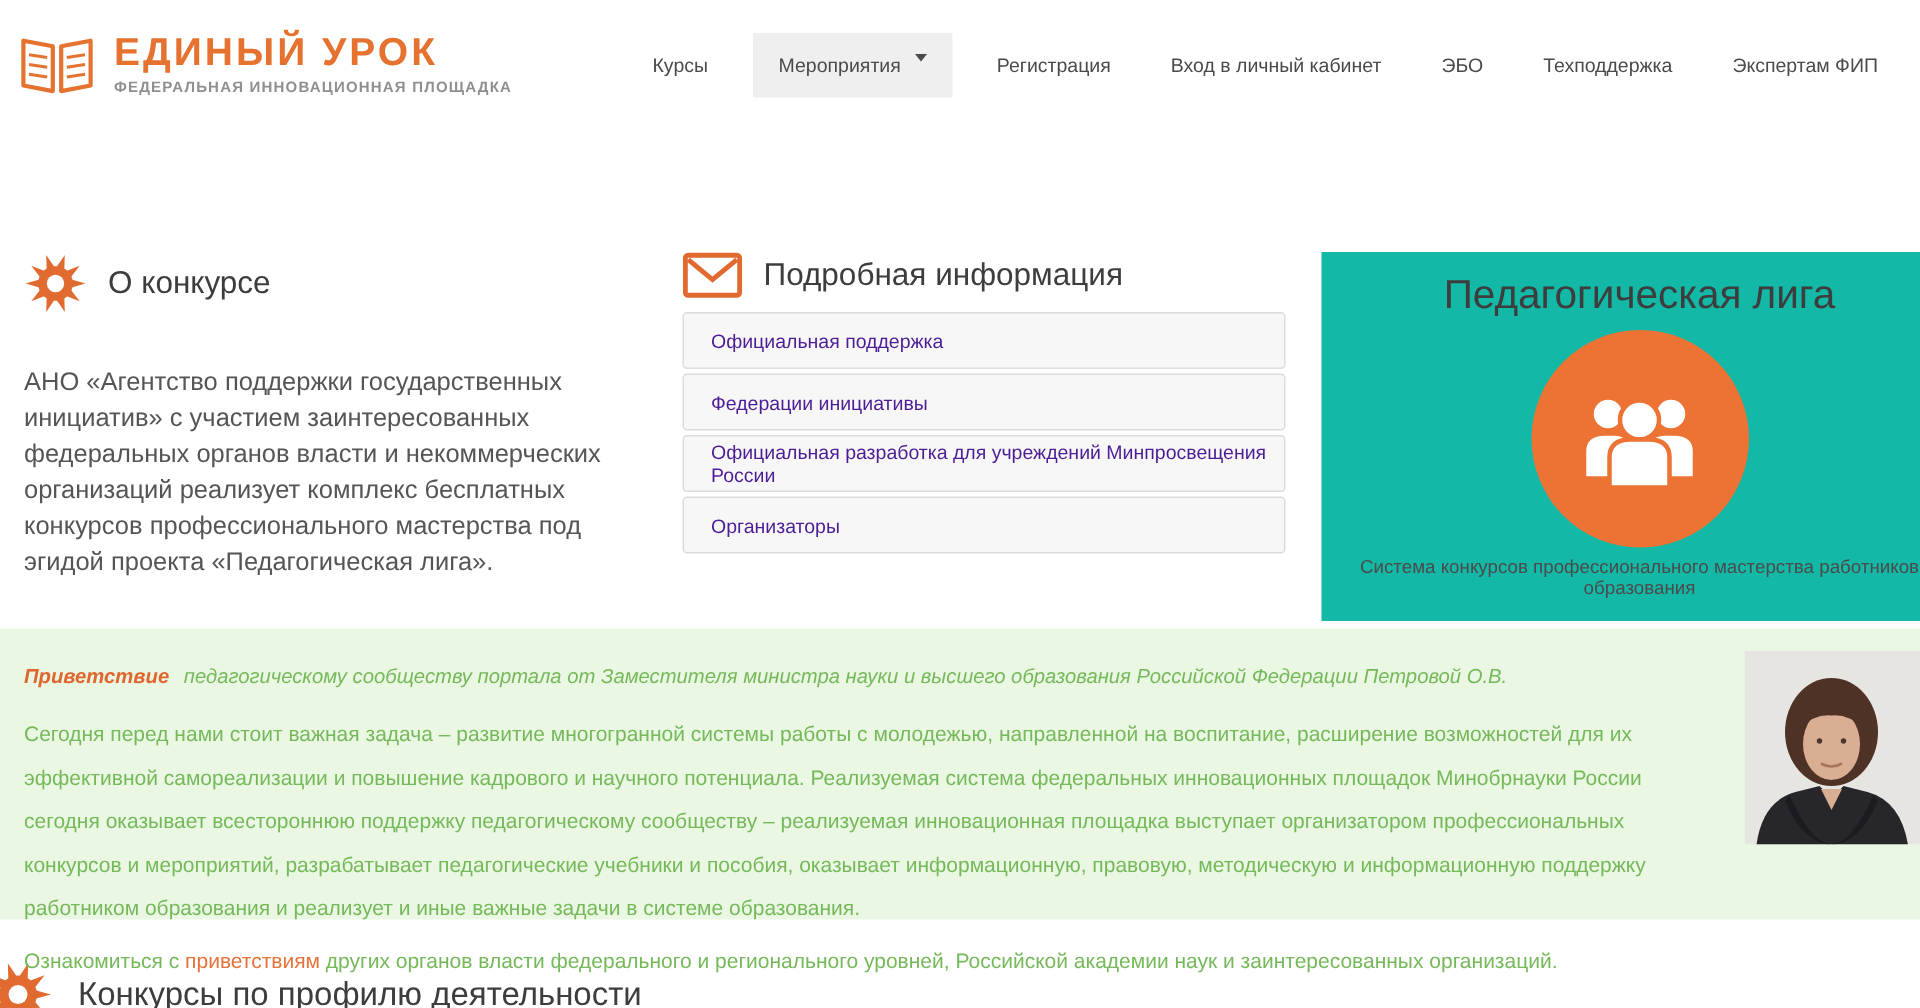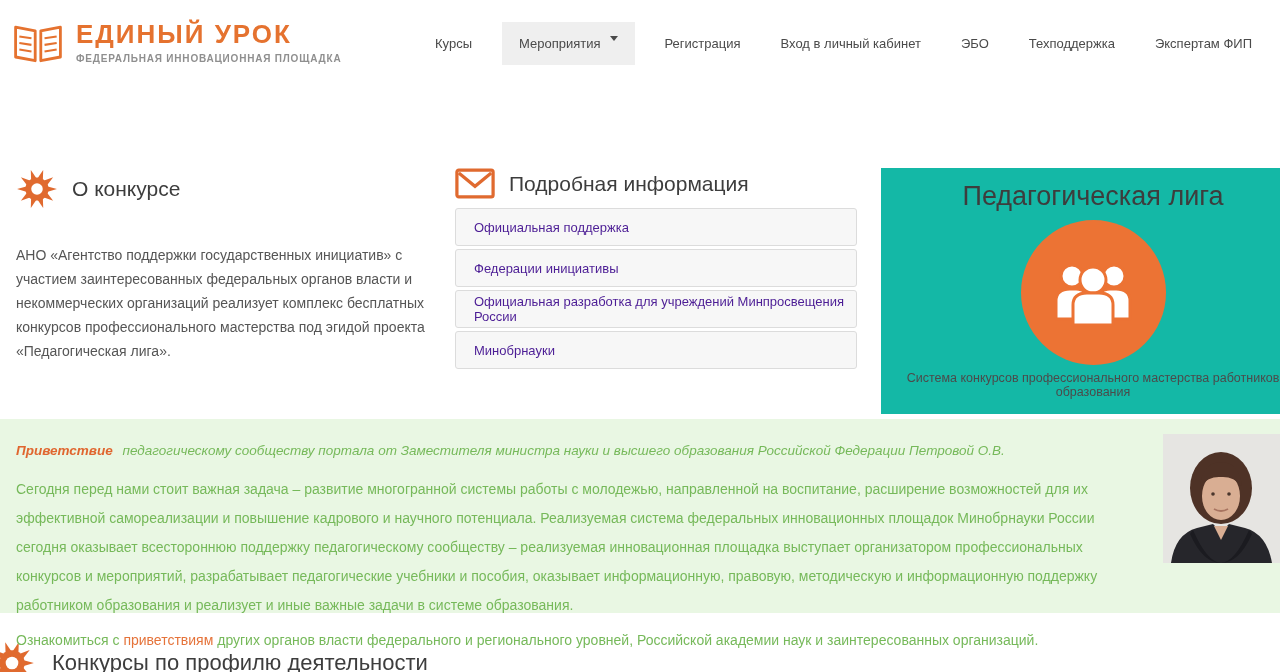--- a/index.html
+++ b/index.html
@@ -16,21 +16,21 @@
   .nav-item { font-size:13px; color:#4a4a4a; padding:14px 10px; margin-left:20px;
               text-decoration:none; white-space:nowrap; cursor:pointer; }
   .nav-item.active { background:#efefef; padding:14px 17px; display:flex; align-items:flex-start; gap:9px; }
   .caret { width:0; height:0; border-left:4.5px solid transparent; border-right:4.5px solid transparent;
            border-top:5px solid #4a4a4a; display:inline-block; }
 
   
   .main { display:grid; grid-template-columns:415px 402px 424px; column-gap:24px;
           padding:0 4px 0 16px; margin-top:82px; }
   .sec-head { display:flex; align-items:center; gap:14px; color:#3d3d3d; font-size:21px; }
-  .about-text { margin-top:33px; font-size:14px; line-height:24px; color:#555; padding-right:4px; }
+  .about-text { margin-top:33px; font-size:17px; line-height:24px; color:#555; padding-right:4px; }
 
   .info-links { margin-top:9px; }
   .info-box { background:#f7f7f7; border:1px solid #dcdcdc; border-radius:3px; height:38px;
               display:flex; align-items:center; padding-left:18px; margin-bottom:3px; cursor:pointer; }
   .info-box a { color:#4c1d95; font-size:13px; text-decoration:none; }
 
   .league { background:#14b8a6; height:246px; text-align:center; padding-top:13px; }
   .league-title { color:#3d3d3d; font-size:27px; }
   .league-circle { width:145px; height:145px; border-radius:50%; background:#ec7334;
                    margin:8px auto 6px auto; display:flex; align-items:center; justify-content:center; }
@@ -129,21 +129,21 @@
       <div class="info-box">
         <a>Официальная поддержка</a>
       </div>
       <div class="info-box">
         <a>Федерации инициативы</a>
       </div>
       <div class="info-box">
         <a>Официальная разработка для учреждений Минпросвещения России</a>
       </div>
       <div class="info-box">
-        <a>Минобрнауки</a>
+        <a>Организаторы</a>
       </div>
     </div>
   </div>
 
   <div class="league">
     <div class="league-title">Педагогическая лига</div>
     <div class="league-circle">
       <svg width="100" height="100" viewBox="0 0 100 100">
         <g fill="#ffffff" stroke="#ec7334" stroke-width="3">
           <circle cx="29" cy="33" r="11"></circle>

